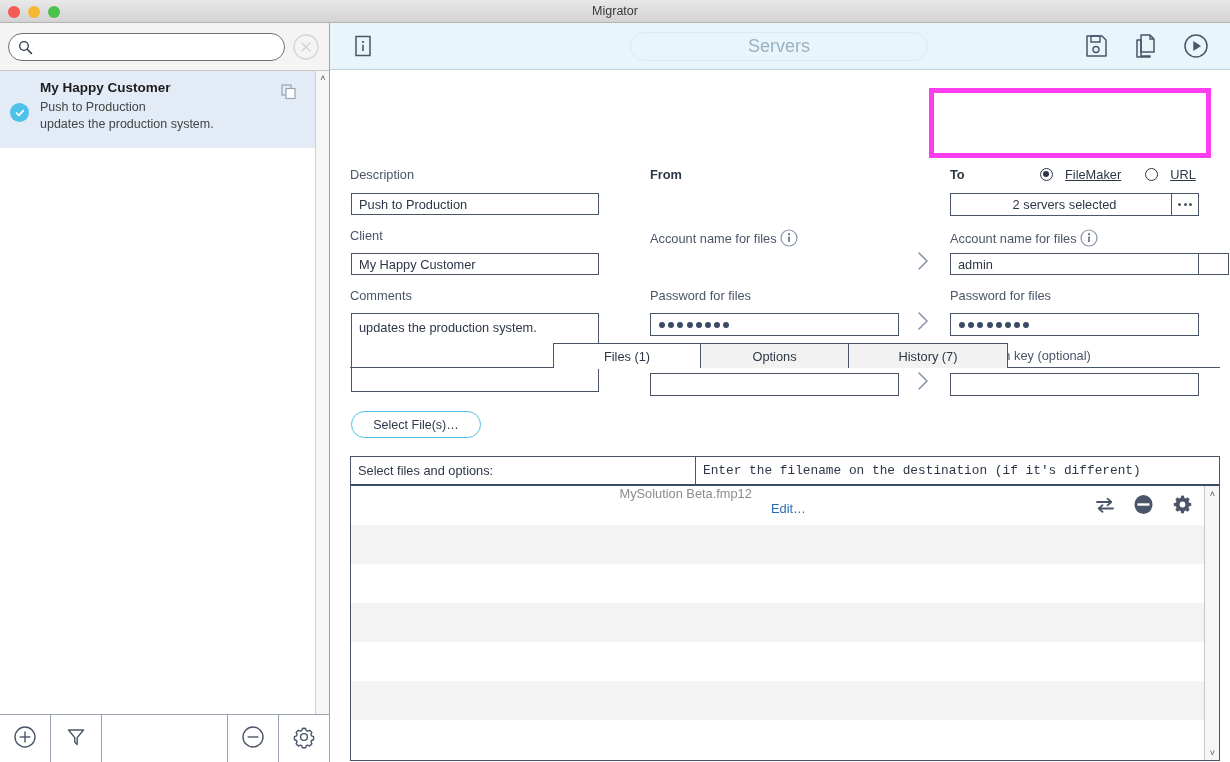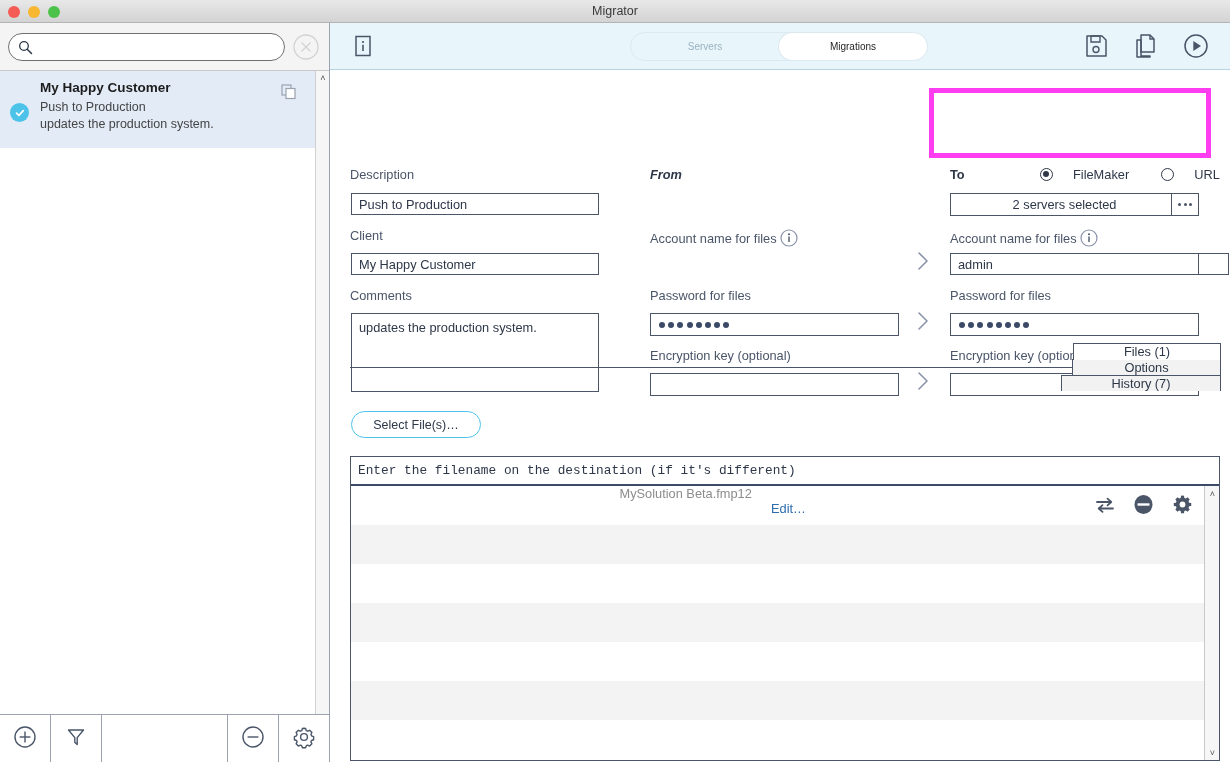--- a/index.html
+++ b/index.html
@@ -159,21 +159,21 @@
   .seg {
     position: absolute; left: 300px; top: 9px;
     width: 298px; height: 29px;
     border: 1px solid #dce9f0;
     border-radius: 15px;
     background: #e8f5fb;
     display: flex; overflow: hidden;
   }
   .seg-btn {
     flex: 1; display: flex; align-items: center; justify-content: center;
-    font-size: 10px; color: #9ab2c0;
+    font-size: 18px; color: #9ab2c0;
     cursor: pointer;
   }
   .seg-btn.active {
     background: #ffffff; color: #1e1e1e;
     border-radius: 15px;
     box-shadow: 0 0 0 1px #dce9f0;
   }
   .tb-right {
     position: absolute; right: 20px; top: 9px;
     display: flex; gap: 22px; align-items: center;
@@ -217,22 +217,22 @@
     border-left: 1px solid #4a5568;
     display: flex; align-items: center; justify-content: center;
     font-size: 11px; letter-spacing: 1px; color: #4a5568;
     cursor: pointer; line-height: 0;
   }
   .dots3 { display: flex; gap: 2.5px; }
   .dots3 i { width: 3px; height: 3px; border-radius: 50%; background: #4a5568; display: block; }
 
   .radio-row {
     position: absolute; left: 710px; top: 97px;
-    display: flex; align-items: center; gap: 20px;
-    font-size: 12.8px; color: #2d3748;
+    display: flex; align-items: center; gap: 12px;
+    font-size: 12.8px; color: #2d3748; text-decoration: underline;
   }
   .radio {
     width: 13px; height: 13px; border-radius: 50%;
     border: 1.4px solid #2d3748; background: #fff;
     position: relative; display: inline-block;
     cursor: pointer;
   }
   .radio.on::after {
     content: ""; position: absolute;
     left: 2.2px; top: 2.2px; width: 6.2px; height: 6.2px;
@@ -261,22 +261,21 @@
     pointer-events: none;
     z-index: 5;
   }
 
   
   .tabs {
     position: absolute; left: 20px; top: 320px;
     width: 870px; height: 25px;
     border-bottom: 1px solid #4a5568;
     display: flex;
-    align-items: flex-end;
-    flex-direction: column;
+    align-items: flex-start;
   }
   .tab-spacer-l { width: 203px; height: 1px; }
   .tab {
     height: 25px;
     border: 1px solid #4a5568;
     border-bottom: none;
     background: #f2f2f2;
     font-size: 12.8px; color: #2d3748;
     display: flex; align-items: center; justify-content: center;
     cursor: pointer;
@@ -460,21 +459,20 @@
       <div class="tb-info">
         <svg width="24" height="24" viewBox="0 0 24 24">
           <rect x="5" y="2.5" width="14" height="19" fill="none" stroke="#4a5568" stroke-width="1.5"></rect>
           <circle cx="12" cy="8" r="1.1" fill="#4a5568"></circle>
           <line x1="12" y1="10.8" x2="12" y2="17" stroke="#4a5568" stroke-width="1.6"></line>
         </svg>
       </div>
 
       <div class="seg">
         <div class="seg-btn">Servers</div>
-        <div class="seg-btn active">Migrations</div>
       </div>
 
       <div class="tb-right">
         <span class="tb-icon">
           <svg width="28" height="28" viewBox="0 0 28 28">
             <path d="M5 4 h15 l4 4 v16 h-19 z" fill="none" stroke="#4a5568" stroke-width="1.5" stroke-linejoin="round"></path>
             <path d="M9 4 h9 v6 h-9 z" fill="none" stroke="#4a5568" stroke-width="1.4"></path>
             <circle cx="14" cy="17.5" r="3" fill="none" stroke="#4a5568" stroke-width="1.4"></circle>
           </svg>
         </span>
@@ -498,21 +496,21 @@
 
       <div class="lbl" style="left:20px; top:97px;">Description</div>
       <input class="fld" style="left: 21px; top: 123px; width: 248px; height: 22px;" type="text" value="Push to Production">
 
       <div class="lbl" style="left:20px; top:158px;">Client</div>
       <input class="fld" style="left: 21px; top: 183px; width: 248px; height: 22px;" type="text" value="My Happy Customer">
 
       <div class="lbl" style="left:20px; top:218px;">Comments</div>
       <textarea class="fld" style="left: 21px; top: 243px; width: 248px; height: 79px;">updates the production system.</textarea>
 
-      <div class="lbl bold" style="left:320px; top:97px;font-style:italic;">From</div>
+      <div class="lbl bold" style="left:320px; top:97px;">From</div>
       <div class="radio-row">
         <span class="radio on"></span>
         <span>FileMaker</span>
         <span class="radio" style="margin-left:12px;"></span>
         <span>URL</span>
       </div>
 
 
       <div class="lbl" style="left:320px; top:159px;">
         <span>Account name for files</span>
@@ -606,20 +604,21 @@
       <div class="tab-spacer-l"></div>
       <div class="tab active" style="width:148px;">Files (1)</div>
       <div class="tab" style="width:149px;">Options</div>
       <div class="tab" style="width:160px;">History (7)</div>
     </div>
 
     <div class="select-file-btn">Select File(s)…</div>
 
     <div class="ftable">
       <div class="fthead">
+        <div class="fth c1">Select files and options:</div>
         <div class="fth c2">Enter the filename on the destination (if it's different)</div>
       </div>
       <div class="ftbody">
         <div class="frow">
           <div class="fc-name">MySolution Beta.fmp12</div>
           <div class="fc-edit">Edit…</div>
           <div class="row-icons">
             <span>
               <svg width="20" height="18" viewBox="0 0 20 18">
                 <path d="M2 6 H16 M12.5 2.6 L16.3 6 L12.5 9.4" fill="none" stroke="#4a5568" stroke-width="1.8" stroke-linecap="round" stroke-linejoin="round"></path>

